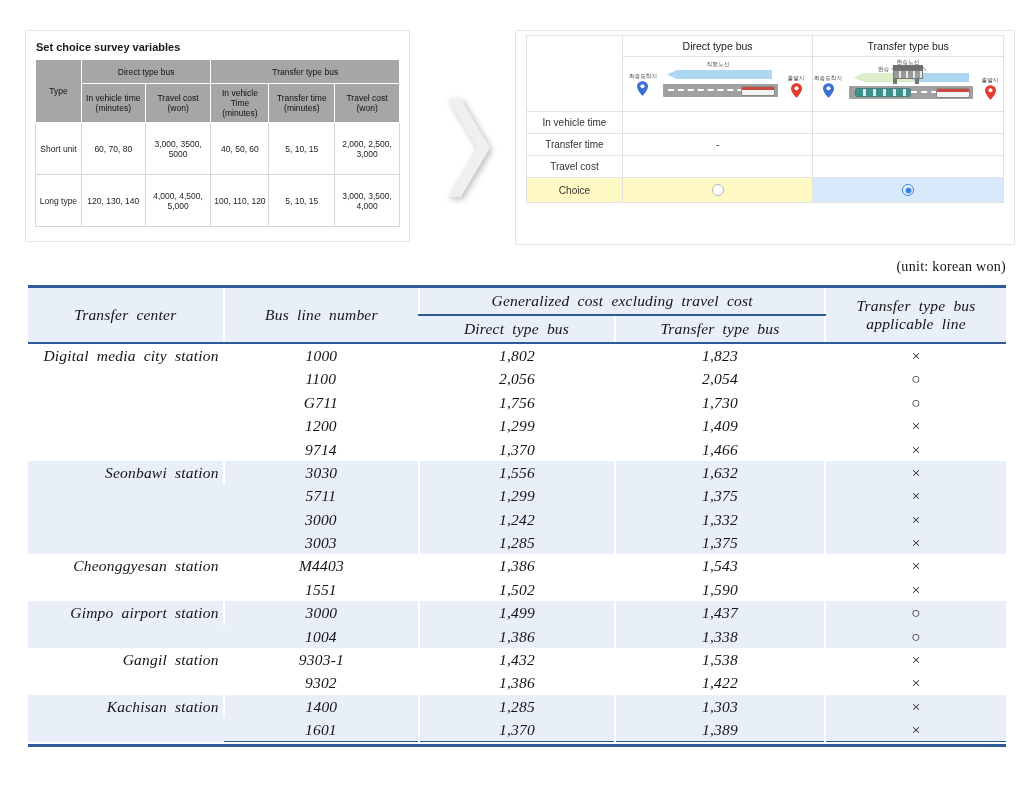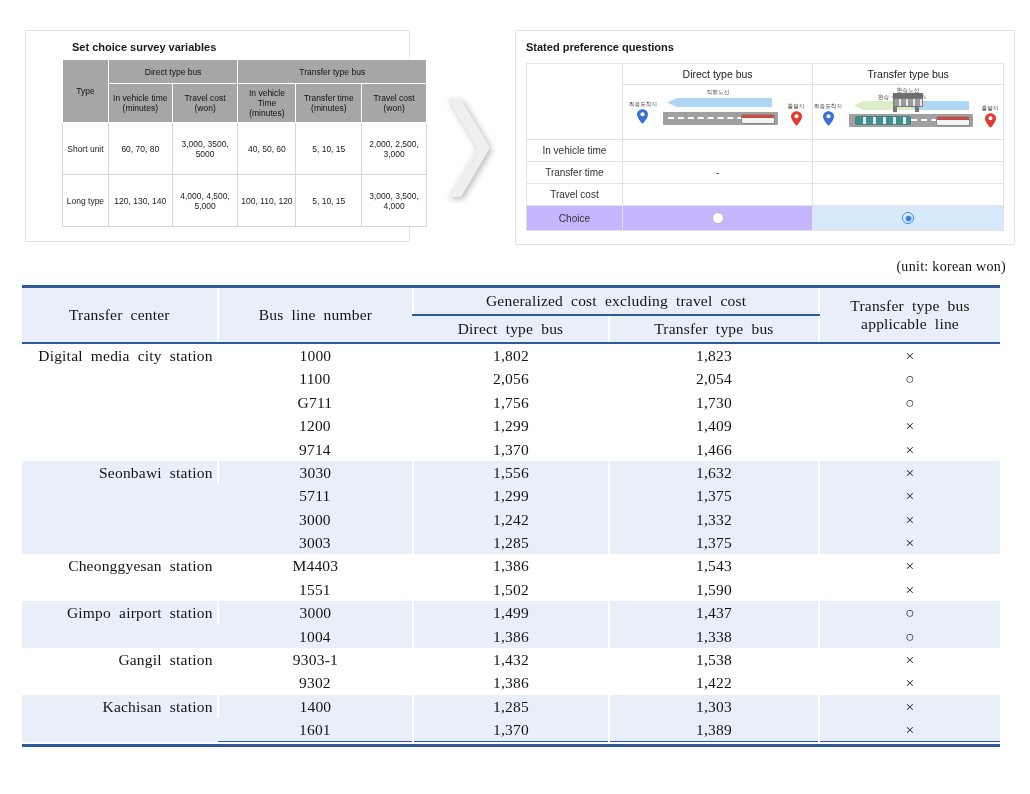--- a/index.html
+++ b/index.html
@@ -3,36 +3,36 @@
 <meta charset="utf-8">
 <style>
   * { box-sizing: border-box; margin: 0; padding: 0; }
   body { background:#fff; font-family:"Liberation Sans", sans-serif; }
   .page { position:relative; width:1030px; height:794px; background:#fff; overflow:hidden; }
 
   
   .panel { position:absolute; background:#fff; border:1px solid #e3e3e3; border-radius:2px; }
   .panel-title { font-size:11px; font-weight:bold; color:#1a1a1a; padding:10px 10px 6px 10px; }
 
-  .left-panel { left:25px; top:30px; width:385px; height:212px;padding-left:36px; }
+  .left-panel { left:25px; top:30px; width:385px; height:212px; }
   .survey-table { width:365px; margin:0 auto; border-collapse:collapse; font-size:8.5px; color:#222; text-align:center; }
   .survey-table th { background:#a6a6a6; border:1.5px solid #fff; font-weight:normal; padding:4px 2px; color:#111; }
   .survey-table td { background:#fff; border:1px solid #d6d6d6; padding:6px 2px; height:52px; }
   .survey-table .grp { height:24px; }
 
   .arrow-wrap { position:absolute; left:430px; top:92px; }
 
   .right-panel { left:515px; top:30px; width:500px; height:215px; }
   .sp-table { width:478px; margin:4px auto 0 auto; border-collapse:collapse; font-size:10px; color:#333; }
   .sp-table td, .sp-table th { border:1px solid #e2e2e2; font-weight:normal; text-align:center; }
   .sp-table .sp-col-label { width:96px; }
   .sp-table .sp-col-bus { width:191px; }
   .sp-table .sp-head { height:21px; font-size:10.5px; color:#222; }
   .sp-table .sp-row { height:22px; }
-  .sp-table .choice-row td { height:25px; background:#c4b5fd; }
+  .sp-table .choice-row td { height:25px; background:#fef9c3; }
   .sp-table .choice-row td.choice-selected { background:#d7e9fb; }
 
   .radio { display:inline-block; width:12px; height:12px; border:1.5px solid #b5b5b5; border-radius:50%; background:#fff; vertical-align:middle; position:relative; }
   .radio.selected { border-color:#2f7fe0; }
   .radio.selected::after { content:""; position:absolute; left:2.5px; top:2.5px; width:5px; height:5px; border-radius:50%; background:#2f7fe0; box-shadow:0 0 2px 1px #7fb4ef; }
 
   
   .illus-cell { height:54px; padding:0; }
   .illus { position:relative; height:54px; overflow:hidden; }
   .il-tinylabel { position:absolute; font-size:7px; color:#555; transform:scale(0.82); transform-origin:center; white-space:nowrap; }
@@ -46,21 +46,21 @@
               background:repeating-linear-gradient(90deg,#3f8f8f 0 7px,#d9eded 7px 10px); }
   .il-building { position:absolute; top:8px; width:30px; height:19px; }
   .il-building .bb-roof { height:5px; background:#6f6f6f; }
   .il-building .bb-body { height:9px; background:repeating-linear-gradient(90deg,#9a9a9a 0 5px,#e8e8e8 5px 7px); border:1px solid #777; }
   .il-building .bb-legs { height:5px; background:repeating-linear-gradient(90deg,#777 0 4px,transparent 4px 22px); }
   .il-endpoint { position:absolute; width:40px; text-align:center; }
   .il-ep-label { font-size:7px; color:#444; transform:scale(0.8); transform-origin:center; white-space:nowrap; }
 
   
   .unit-note { position:absolute; top:259px; right:24px; font-family:"Liberation Serif", serif; font-size:14px; color:#111; letter-spacing:0.3px; }
-  .cost-wrap { position:absolute; left:22px; top:285px; width:978px; border-top:3px solid #2e5b97; border-bottom:3px solid #2e5b97; padding-bottom:2px; }
+  .cost-wrap { position:absolute; left:28px; top:285px; width:978px; border-top:3px solid #2e5b97; border-bottom:3px solid #2e5b97; padding-bottom:2px;font-style:italic; }
   .cost { width:100%; border-collapse:collapse; font-family:"Liberation Serif", serif; font-size:15.5px; color:#141414; word-spacing:4px; letter-spacing:0.2px; }
   .cost thead th { background:#e9eff8; font-weight:normal; vertical-align:middle; padding:4px 2px; border-left:2.5px solid #fff; border-bottom:2px solid #2e5b97; }
   .cost thead th:first-child { border-left:none; }
   .cost thead th.group-cost { border-bottom:2px solid #2e5b97; }
   .cost tbody td { text-align:center; padding:2px 4px; height:23px; border-left:2.5px solid #fff; line-height:1.25; }
   .cost tbody td:first-child { border-left:none; }
   .cost tbody td.station { text-align:right; padding-left:6px; vertical-align:top; }
   .cost tbody tr.shaded td { background:#e9eff8; }
   .cost tbody tr:last-child td { border-bottom:1.5px solid #2e5b97; }
 </style>
@@ -115,21 +115,20 @@
     </table>
   </section>
 
   <div class="arrow-wrap">
     <svg width="75" height="112" viewBox="0 0 75 112">
       <path d="M18 7 L31 7 L60 56 L31 105 L18 105 L47 56 Z" fill="#efefef" style="filter:drop-shadow(2px 2px 3px rgba(0,0,0,0.28));"></path>
     </svg>
   </div>
 
   <section class="panel right-panel">
-    <div class="panel-title">Stated preference questions</div>
     <table class="sp-table">
       <tbody>
           <tr class="sp-head">
         <td class="sp-col-label" rowspan="2"></td>
         <th class="sp-col-bus">Direct type bus</th>
         <th class="sp-col-bus">Transfer type bus</th>
       </tr>
       <tr>
 
         <td class="illus-cell">

